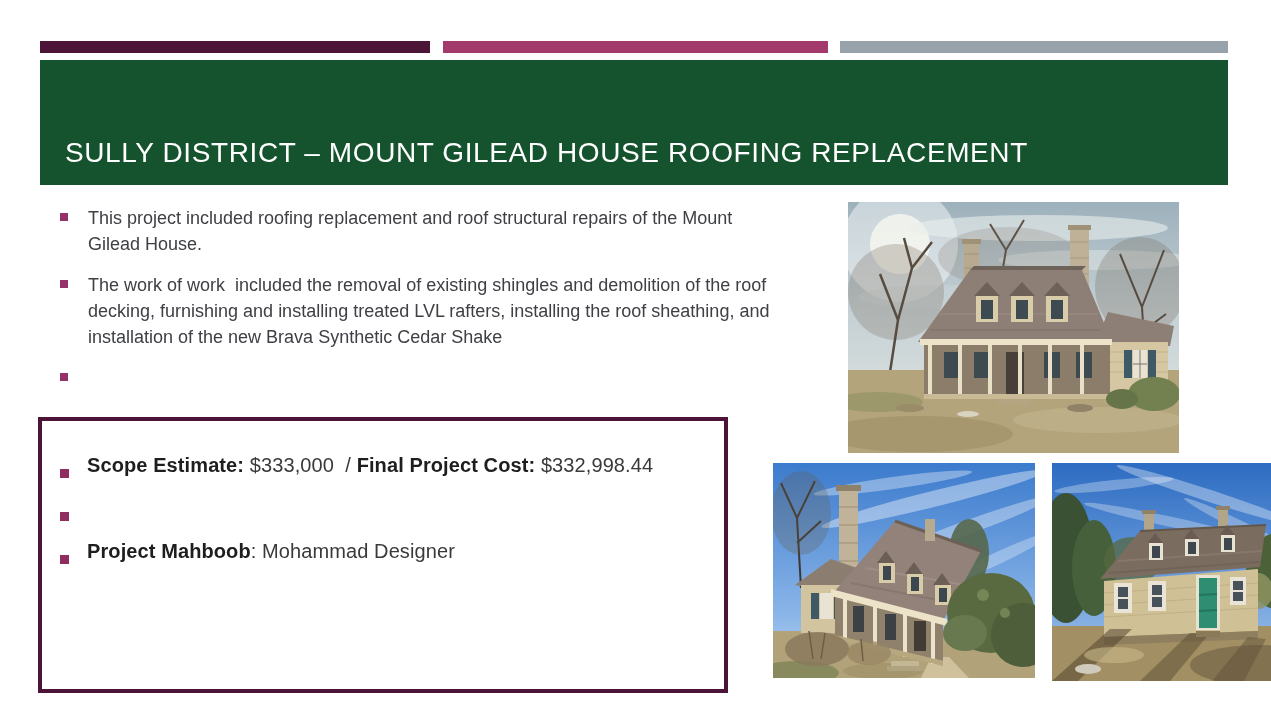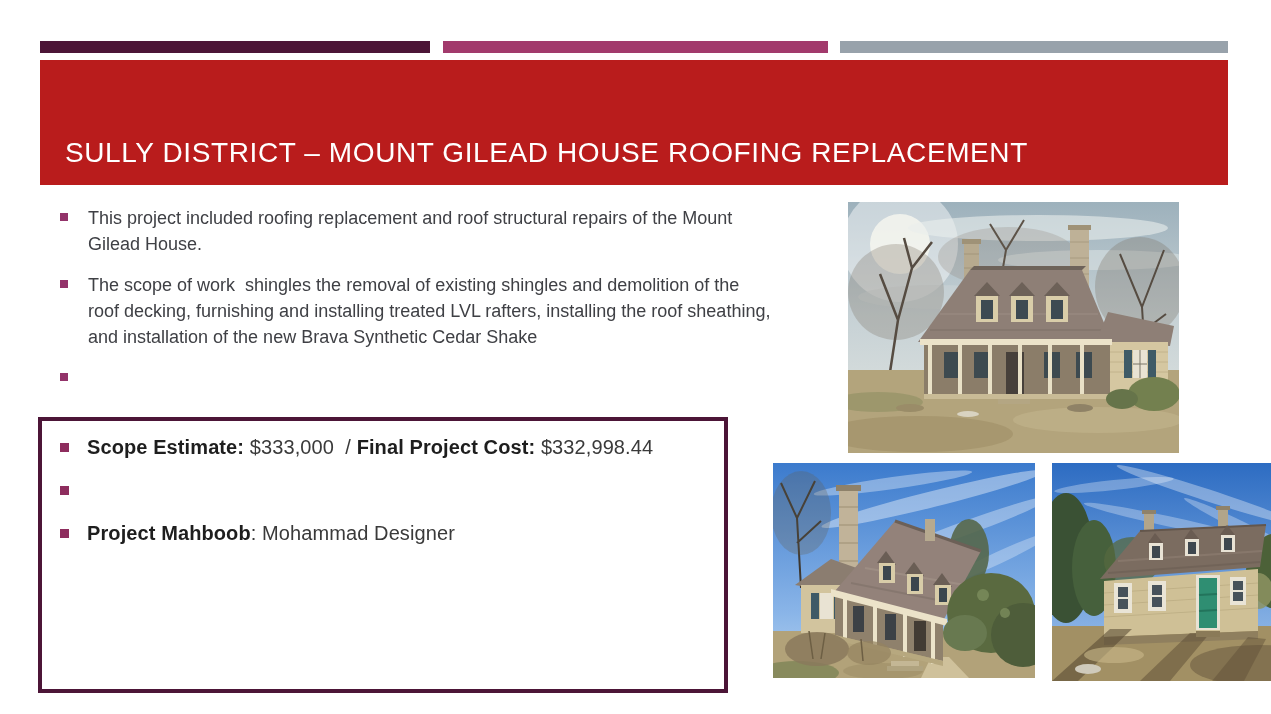--- a/index.html
+++ b/index.html
@@ -8,42 +8,42 @@
     font-family:"Liberation Sans", sans-serif; overflow:hidden;
   }
   
   .bar { position:absolute; top:41px; height:12px; }
   .bar-maroon  { left:40px;  width:390px; background:#4C1537; }
   .bar-magenta { left:443px; width:385px; background:#A23A6C; }
   .bar-gray    { left:840px; width:388px; background:#98A2AB; }
   
   .title-bar {
     position:absolute; left:40px; top:60px; width:1188px; height:125px;
-    background:#b91c1c; display:flex; align-items:flex-end;
+    background:#14532d; display:flex; align-items:flex-end;
   }
   .title-bar h1 {
     margin:0 0 16px 25px; color:#ffffff; font-weight:400;
     font-size:28px; letter-spacing:0.6px; white-space:nowrap;
   }
   
   .bullets { position:absolute; left:60px; top:205px; width:712px; }
   .bullet-row { display:flex; margin-bottom:15px; }
   .bullet-sq {
     flex:0 0 auto; width:8px; height:8px; background:#93336A; margin:8px 20px 0 0;
   }
   .bullet-text {
     margin:0; font-size:18px; line-height:26px; color:#3F4045; white-space:pre-wrap;
   }
   
   .details-box {
     position:absolute; left:38px; top:417px; width:690px; height:276px;
     border:4px solid #4C1537; box-sizing:border-box; background:#ffffff;
     padding:14px 0 0 18px; overflow:hidden;
   }
-  .box-row { display:flex; height:43px; align-items:flex-start; }
+  .box-row { display:flex; height:43px; align-items:flex-end; }
   .box-sq {
     flex:0 0 auto; width:9px; height:9px; background:#8E2D5E; margin:8px 18px 0 0;
   }
   .box-text {
     margin:0; font-size:20px; line-height:25px; color:#3A3A3A;
     white-space:pre; letter-spacing:0.1px;
   }
   .box-text b { font-weight:700; color:#1E1E1E; }
   
   .photo { position:absolute; overflow:hidden; }
@@ -65,21 +65,21 @@
     <h1>SULLY DISTRICT – MOUNT GILEAD HOUSE ROOFING REPLACEMENT</h1>
   </div>
 
   <div class="bullets">
       <div class="bullet-row">
         <span class="bullet-sq"></span>
         <p class="bullet-text">This project included roofing replacement and roof structural repairs of the Mount Gilead House.</p>
       </div>
       <div class="bullet-row">
         <span class="bullet-sq"></span>
-        <p class="bullet-text">The scope of work  shingles the removal of existing shingles and demolition of the roof decking, furnishing and installing treated LVL rafters, installing the roof sheathing, and installation of the new Brava Synthetic Cedar Shake</p>
+        <p class="bullet-text">The work of work  included the removal of existing shingles and demolition of the roof decking, furnishing and installing treated LVL rafters, installing the roof sheathing, and installation of the new Brava Synthetic Cedar Shake</p>
       </div>
       <div class="bullet-row">
         <span class="bullet-sq"></span>
       </div>
     </div>
 
   <div class="details-box">
       <div class="box-row">
         <span class="box-sq"></span>
         <p class="box-text"><b>Scope Estimate:</b><span> $333,000  / </span><b>Final Project Cost:</b><span> $332,998.44</span></p>

